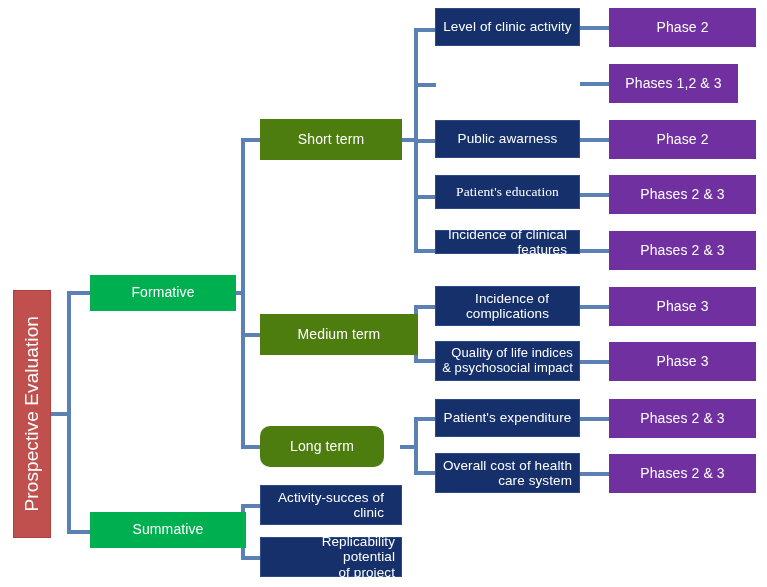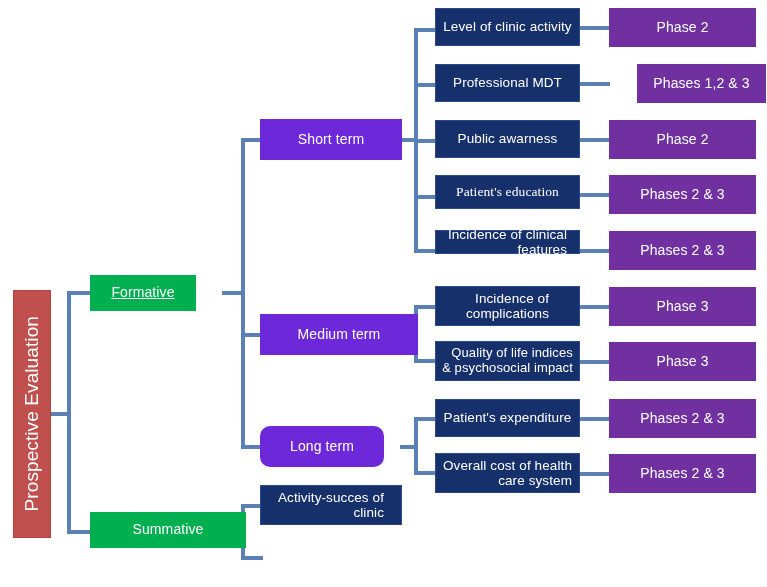--- a/index.html
+++ b/index.html
@@ -44,21 +44,21 @@
     font-size: 19px;
   }
 
   
   .node.green {
     background: #00B050;
     font-size: 14px;
   }
   
   .node.cyan {
-    background: #6d28d9;
+    background: #4d7c0f;
     font-size: 14px;
   }
   
   .node.navy {
     background: #1F3268;
     background: #16306b;
     border: 1px solid #2a4a8a;
     font-size: 13.5px;
   }
   
@@ -121,21 +121,21 @@
   <div class="conn h" style="left:580px; top:249px; width:30px;"></div>
   <div class="conn h" style="left:580px; top:305px; width:30px;"></div>
   <div class="conn h" style="left:580px; top:360px; width:30px;"></div>
   <div class="conn h" style="left:580px; top:417px; width:30px;"></div>
   <div class="conn h" style="left:580px; top:472px; width:30px;"></div>
 
   <div class="node root" style="left:13px; top:290px; width:38px; height:248px;">
     <span class="vtext">Prospective Evaluation</span>
   </div>
 
-  <div class="node green" style="left:90px; top:275px; width:106px; height:36px;text-decoration:underline;">
+  <div class="node green" style="left:90px; top:275px; width:146px; height:36px;">
     <span>Formative</span>
   </div>
   <div class="node green" style="left:90px; top:512px; width:156px; height:36px;">
     <span>Summative</span>
   </div>
 
   <div class="node cyan" style="left:260px; top:119px; width:142px; height:41px;">
     <span>Short term</span>
   </div>
   <div class="node cyan" style="left:260px; top:314px; width:158px; height:41px;">
@@ -144,27 +144,30 @@
   <div class="node cyan" style="left:260px; top:426px; width:124px; height:41px;border-radius:10px;">
     <span>Long term</span>
   </div>
 
   <div class="node navy" style="left:260px; top:485px; width:142px; height:40px;">
     <span>
       <span>Activity-succes of</span>
       <span>clinic</span>
     </span>
   </div>
+  <div class="node navy" style="left:260px; top:537px; width:142px; height:40px;">
+    <span>
+      <span>Replicability potential</span>
+      <span>of project</span>
+    </span>
+  </div>
 
   <div class="node navy" style="left:435px; top:8px; width:145px; height:38px;">
     <span>Level of clinic activity</span>
   </div>
-  <div class="node navy" style="left:435px; top:64px; width:145px; height:38px;">
-    <span>Professional MDT</span>
-  </div>
   <div class="node navy" style="left:435px; top:120px; width:145px; height:38px;">
     <span>Public awarness</span>
   </div>
   <div class="node navy" style="left:435px; top:175px; width:145px; height:34px;font-family:Liberation Serif, serif;">
     <span>Patient's education</span>
   </div>
   <div class="node navy" style="left:435px; top:230px; width:145px; height:24px;">
     <span>
       <span>Incidence of clinical</span>
       <span>features</span>
@@ -188,21 +191,21 @@
   <div class="node navy" style="left:435px; top:453px; width:145px; height:40px;">
     <span>
       <span>Overall cost of health</span>
       <span>care system</span>
     </span>
   </div>
 
   <div class="node purple" style="left:609px; top:8px; width:147px; height:39px;">
     <span>Phase 2</span>
   </div>
-  <div class="node purple" style="left:609px; top:64px; width:129px; height:39px;margin-left:28px;">
+  <div class="node purple" style="left:609px; top:64px; width:129px; height:39px;">
     <span>Phases 1,2 &amp; 3</span>
   </div>
   <div class="node purple" style="left:609px; top:120px; width:147px; height:39px;">
     <span>Phase 2</span>
   </div>
   <div class="node purple" style="left:609px; top:175px; width:147px; height:39px;">
     <span>Phases 2 &amp; 3</span>
   </div>
   <div class="node purple" style="left:609px; top:231px; width:147px; height:39px;">
     <span>Phases 2 &amp; 3</span>

